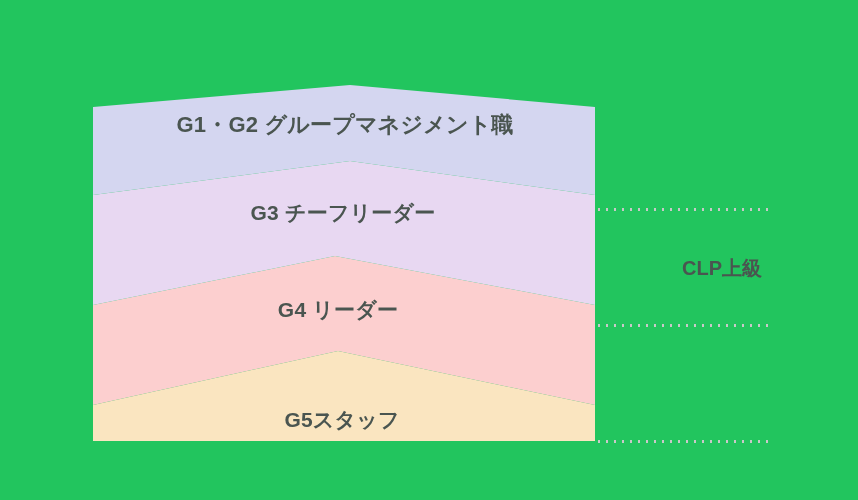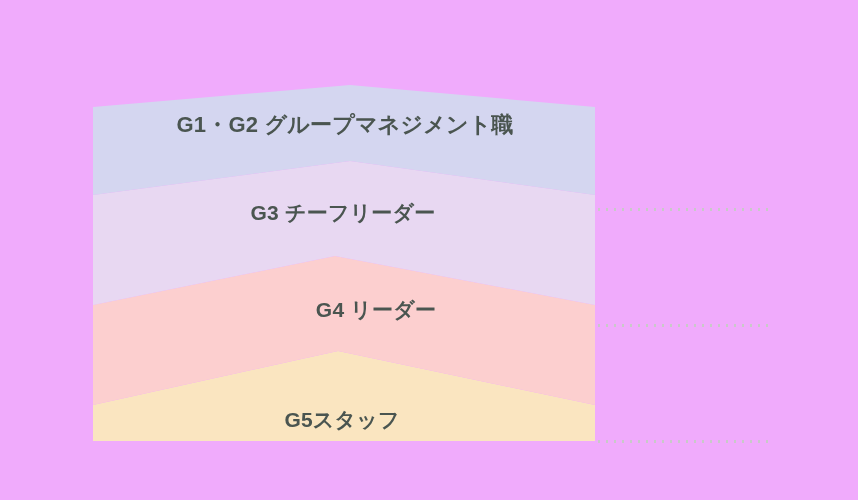--- a/index.html
+++ b/index.html
@@ -51,36 +51,37 @@
     height: 3px;
     background-image: radial-gradient(circle, #c9c9c9 1.3px, rgba(255,255,255,0) 1.4px);
     background-size: 8px 3px;
     background-repeat: repeat-x;
     background-position: left center;
   }
 </style>
 </head>
 <body>
 
-<div id="stage" style="background: #f0abfc; width: 858px; height: 500px;">
+<div id="stage" style="background: #22c55e; width: 858px; height: 500px;">
 
   <svg id="pyramid-svg" viewBox="0 0 858 500">
 
     <path id="shape-g5" d="M 93 441 L 93 405 L 338 351 L 595 405 L 595 441 Z" fill="#FAE5C0"></path>
 
     <path id="shape-g4" d="M 93 405 L 93 305 L 335 256 L 595 305 L 595 405 L 338 351 Z" fill="#FCCFCF"></path>
 
     <path id="shape-g3" d="M 93 305 L 93 195 L 350 161 L 595 195 L 595 305 L 335 256 Z" fill="#E8D8F2"></path>
 
     <path id="shape-g1g2" d="M 93 195 L 93 107 L 350 85 L 595 107 L 595 195 L 350 161 Z" fill="#D4D6F0"></path>
   </svg>
 
   <div class="tier-label t0" id="lbl-0" style="left: 345px; top: 125px; color: rgb(74, 85, 80);">G1・G2 グループマネジメント職</div>
   <div class="tier-label t1" id="lbl-1" style="left: 343px; top: 213px; color: rgb(74, 85, 80);">G3 チーフリーダー</div>
-  <div class="tier-label t2" id="lbl-2" style="left: 338px; top: 310px; color: rgb(74, 85, 80); margin-left: 38px;">G4 リーダー</div>
+  <div class="tier-label t2" id="lbl-2" style="left: 338px; top: 310px; color: rgb(74, 85, 80);">G4 リーダー</div>
   <div class="tier-label t3" id="lbl-3" style="left: 342px; top: 408px; color: rgb(74, 85, 80); margin-top: 12px;">G5スタッフ</div>
 
+  <div class="clp-label" id="clp-1" style="left: 722px; top: 268px; color: rgb(74, 85, 80);">CLP上級</div>
 
   <div class="divider" id="div-0" style="left: 595px; top: 208px; width: 177px;"></div>
   <div class="divider" id="div-1" style="left: 595px; top: 324px; width: 177px;"></div>
   <div class="divider" id="div-2" style="left: 595px; top: 440px; width: 177px;"></div>
 
 </div>
 
 </body></html>

